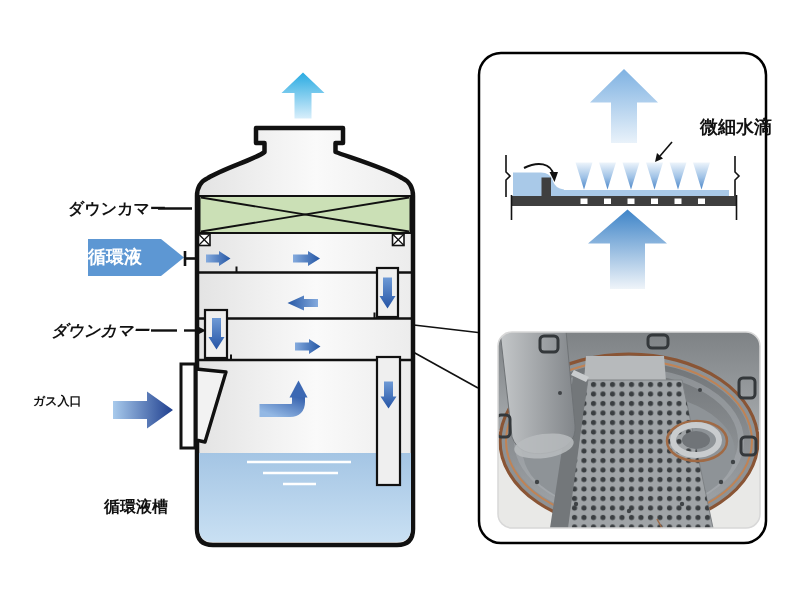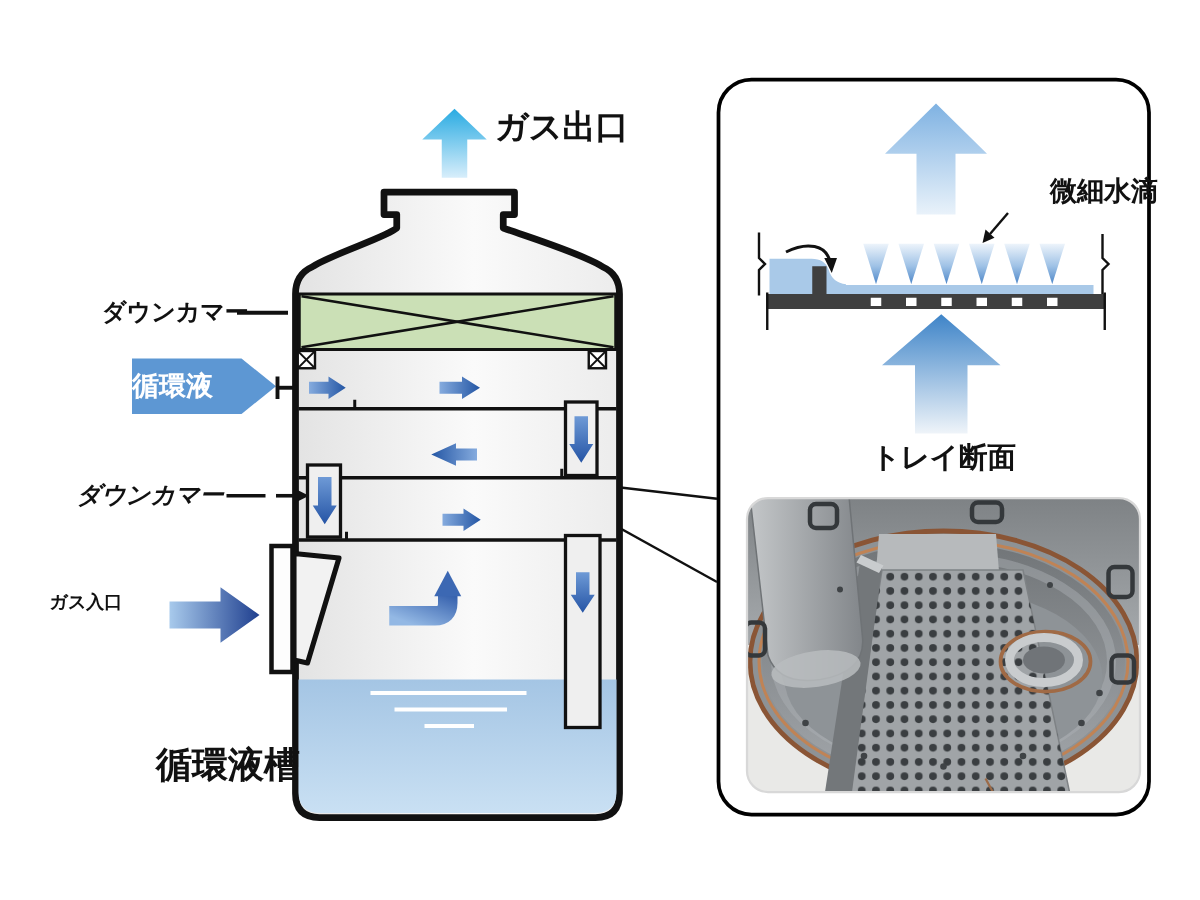--- a/index.html
+++ b/index.html
@@ -6,21 +6,21 @@
   .stage{position:relative;width:800px;height:600px;background:#fff;overflow:hidden;
          font-family:"Liberation Sans","DejaVu Sans",sans-serif;color:#111;}
   .stage svg{position:absolute;left:0;top:0;}
   .lbl{position:absolute;white-space:nowrap;color:#111;line-height:1.1;}
   .b{font-weight:bold;}
   .lbl-gas-outlet{left:330px;top:73px;font-size:22px;}
   .lbl-demister{left:68px;top:200px;width:88px;text-align:right;font-size:16px;}
   .lbl-circ{left:88px;top:248px;width:76px;text-align:left;font-size:18px;color:#fff;}
   .lbl-downcomer{left:42px;top:322px;width:107px;text-align:right;font-size:16px;font-style:italic;}
   .lbl-gas-inlet{left:33px;top:395px;font-size:12px;}
-  .lbl-tank{left:104px;top:498px;font-size:24px;}
+  .lbl-tank{left:104px;top:498px;font-size:16px;}
   .lbl-droplet{left:671px;top:118px;font-size:18px;font-weight:600;margin-left:29px;}
   .lbl-tray{left:581px;top:296px;width:96px;text-align:center;font-size:19px;}
 </style>
 </head>
 <body>
 
 <div class="stage">
 
 <svg width="800" height="600" viewBox="0 0 800 600">
   <defs>
@@ -266,22 +266,20 @@
             <circle cx="733" cy="462" r="2.2"></circle>
         <circle cx="560" cy="393" r="2"></circle>
             <circle cx="700" cy="390" r="2"></circle>
       </g>
       <path d="M657,519 L663,530" stroke="#9C6B48" stroke-width="1.5"></path>
     </g>
     <rect x="498" y="332" width="262" height="196" rx="14" fill="none" stroke="#D8D8D8" stroke-width="1.5"></rect>
   </g>
 </svg>
 
-<div class="lbl lbl-gas-outlet b">ガス出口</div>
 <div class="lbl lbl-demister b">ダウンカマー</div>
 <div class="lbl lbl-circ b">循環液</div>
 <div class="lbl lbl-downcomer b">ダウンカマー</div>
 <div class="lbl lbl-gas-inlet b">ガス入口</div>
 <div class="lbl lbl-tank b">循環液槽</div>
 <div class="lbl lbl-droplet">微細水滴</div>
-<div class="lbl lbl-tray b">トレイ断面</div>
 
 </div>
 
 </body></html>

